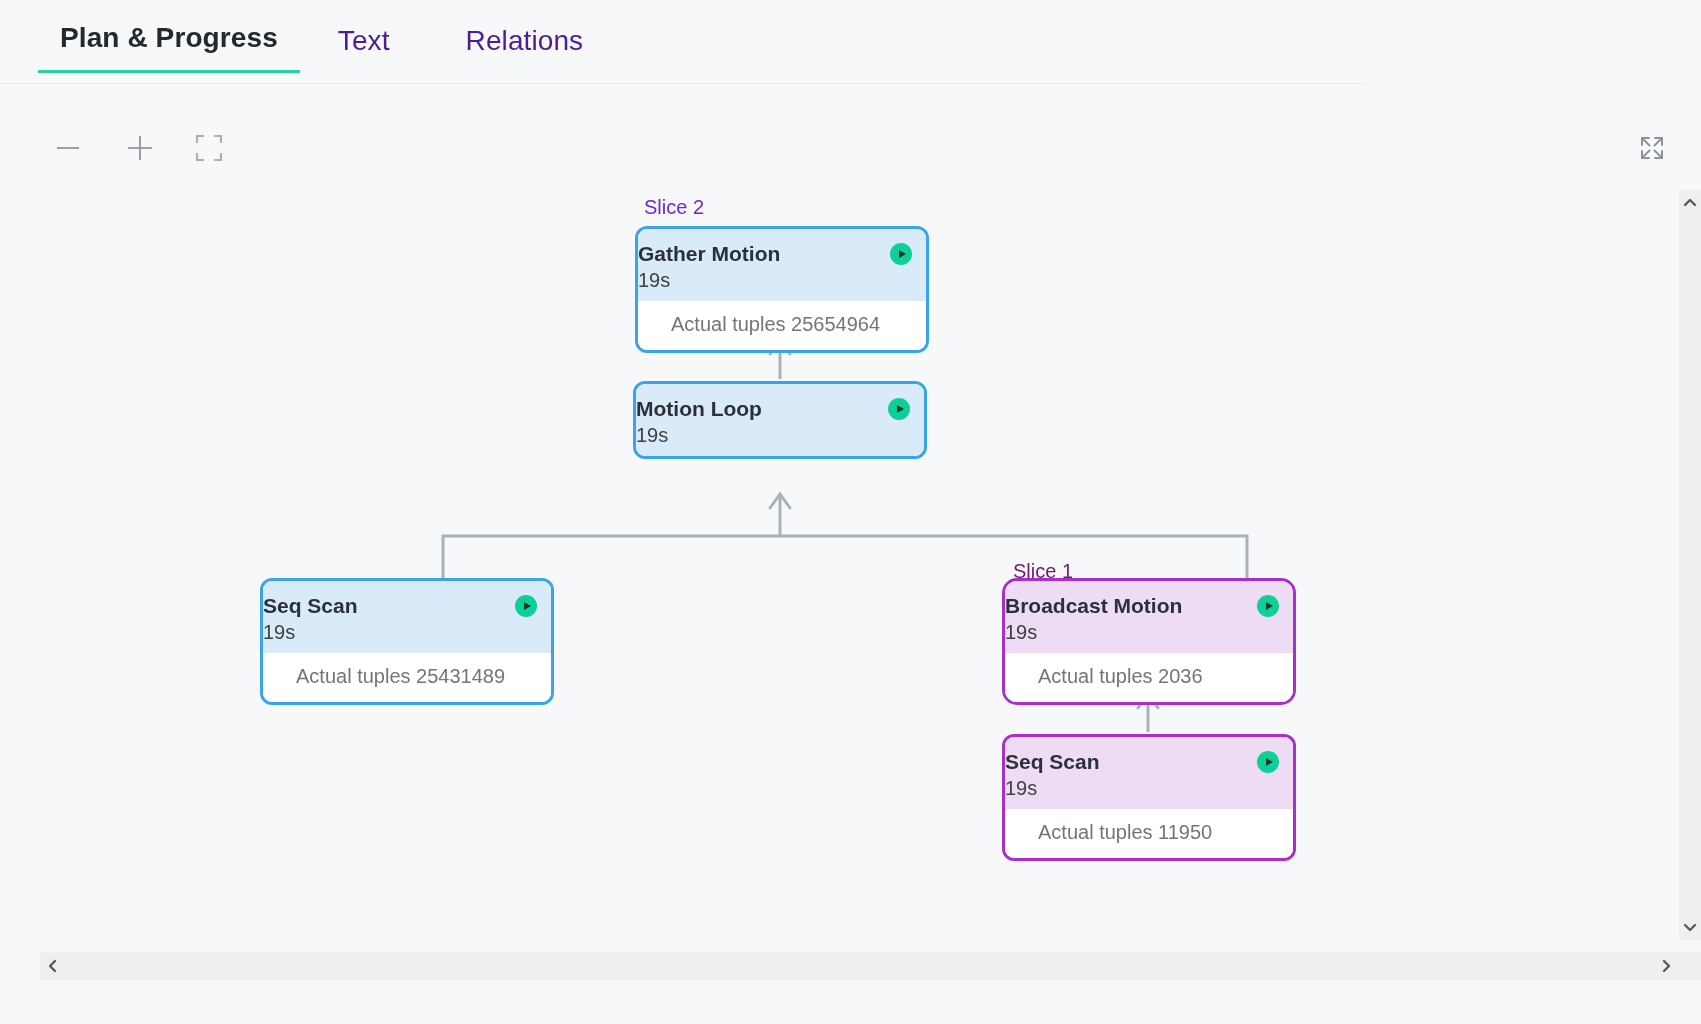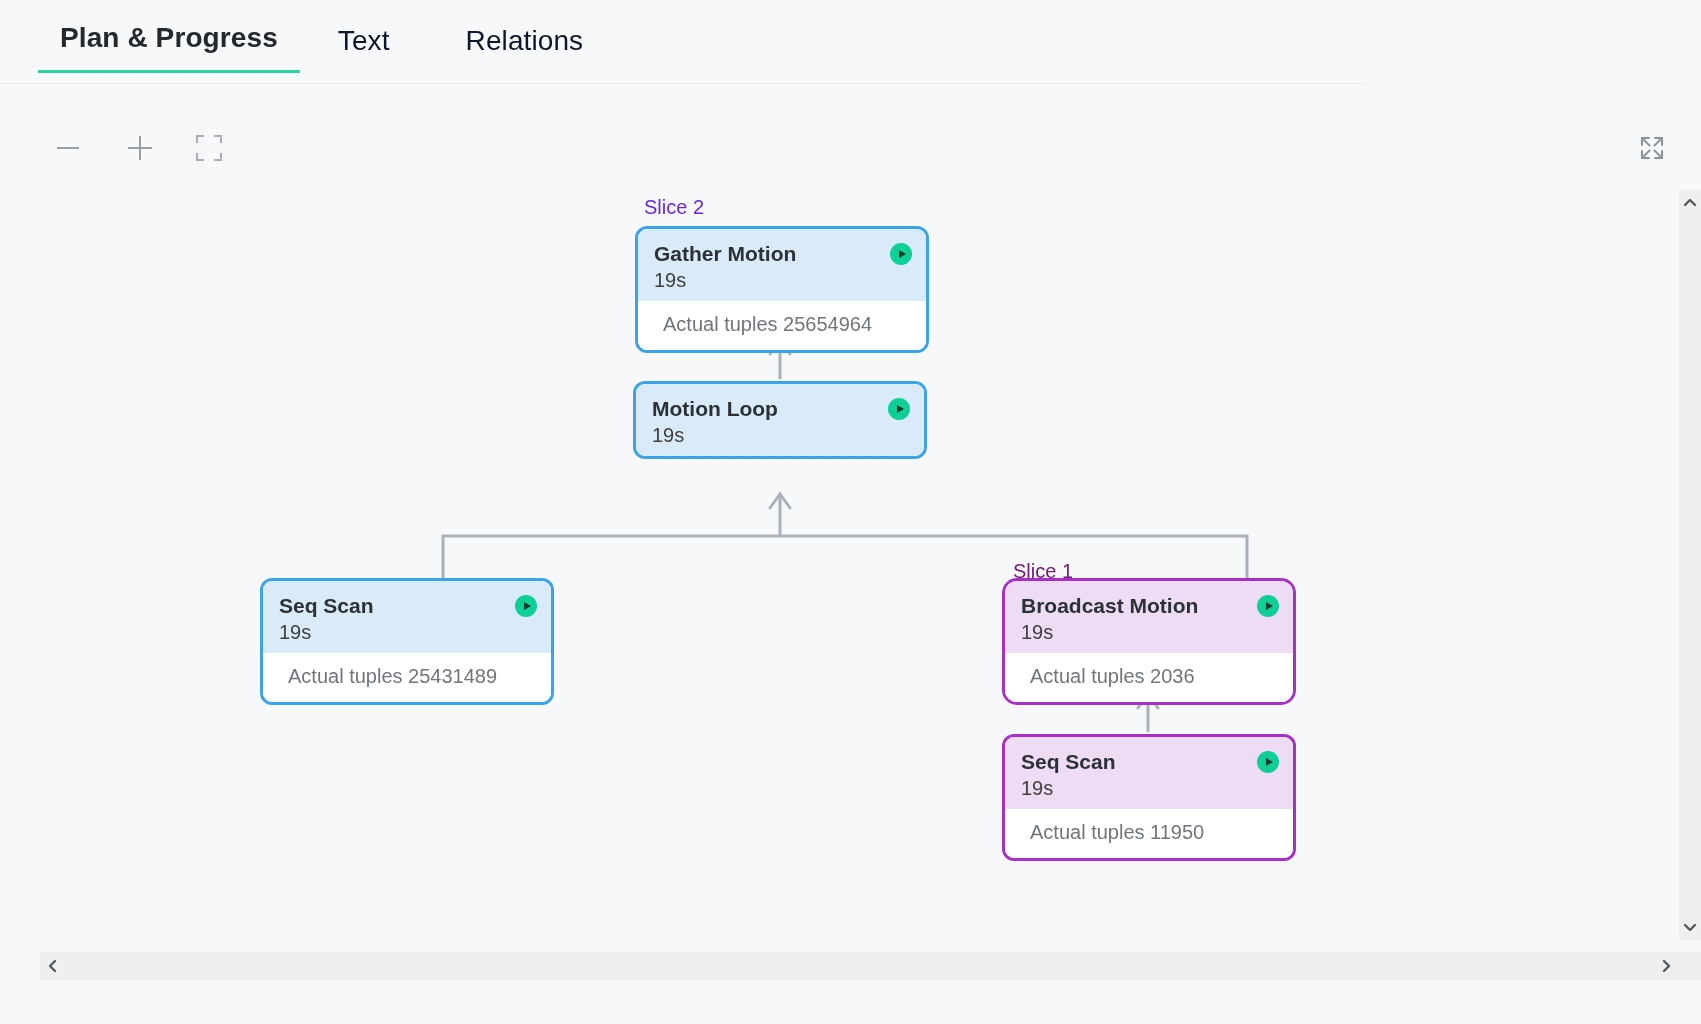--- a/index.html
+++ b/index.html
@@ -17,21 +17,21 @@
     width: 1366px; height: 84px;
     border-bottom: 1px solid #e8eaed;
     background: #f7f8fa;
   }
   .tabs {
     position: absolute; left: 38px; top: 22px;
     display: flex; align-items: flex-end; gap: 0;
   }
   .tab {
     font-size: 28px;
-    color: #0f172a;
+    color: #4c1d95;
     padding: 0 38px 16px 38px;
     cursor: pointer;
     white-space: nowrap;
     letter-spacing: .1px;
   }
   .tab.active {
     color: #24292e;
     font-weight: 700;
     border-bottom: 3px solid #2ad1a3;
     padding-left: 22px;
@@ -85,33 +85,33 @@
     position: absolute;
     border-radius: 12px;
     border-width: 3px;
     border-style: solid;
     overflow: hidden;
     background: #ffffff;
     cursor: pointer;
   }
   .node-head {
     position: relative;
-    padding: 12px 16px 10px 16px;
+    padding: 12px 16px 10px 0;
     height: 72px;
   }
   .node-title {
     font-size: 21px; font-weight: 700; color: #2b3137;
     line-height: 26px;
   }
   .node-time {
     font-size: 20px; color: #404040; line-height: 26px;
   }
   .node-body {
     background: #ffffff;
-    padding: 12px 16px 14px 25px;
+    padding: 12px 16px 14px 33px;
     font-size: 20px; color: #70767c;
   }
   .play-btn {
     position: absolute; right: 14px; top: 14px;
     width: 22px; height: 22px; border-radius: 50%;
     display: flex; align-items: center; justify-content: center;
     cursor: pointer;
   }
   .play-tri {
     width: 0; height: 0;

